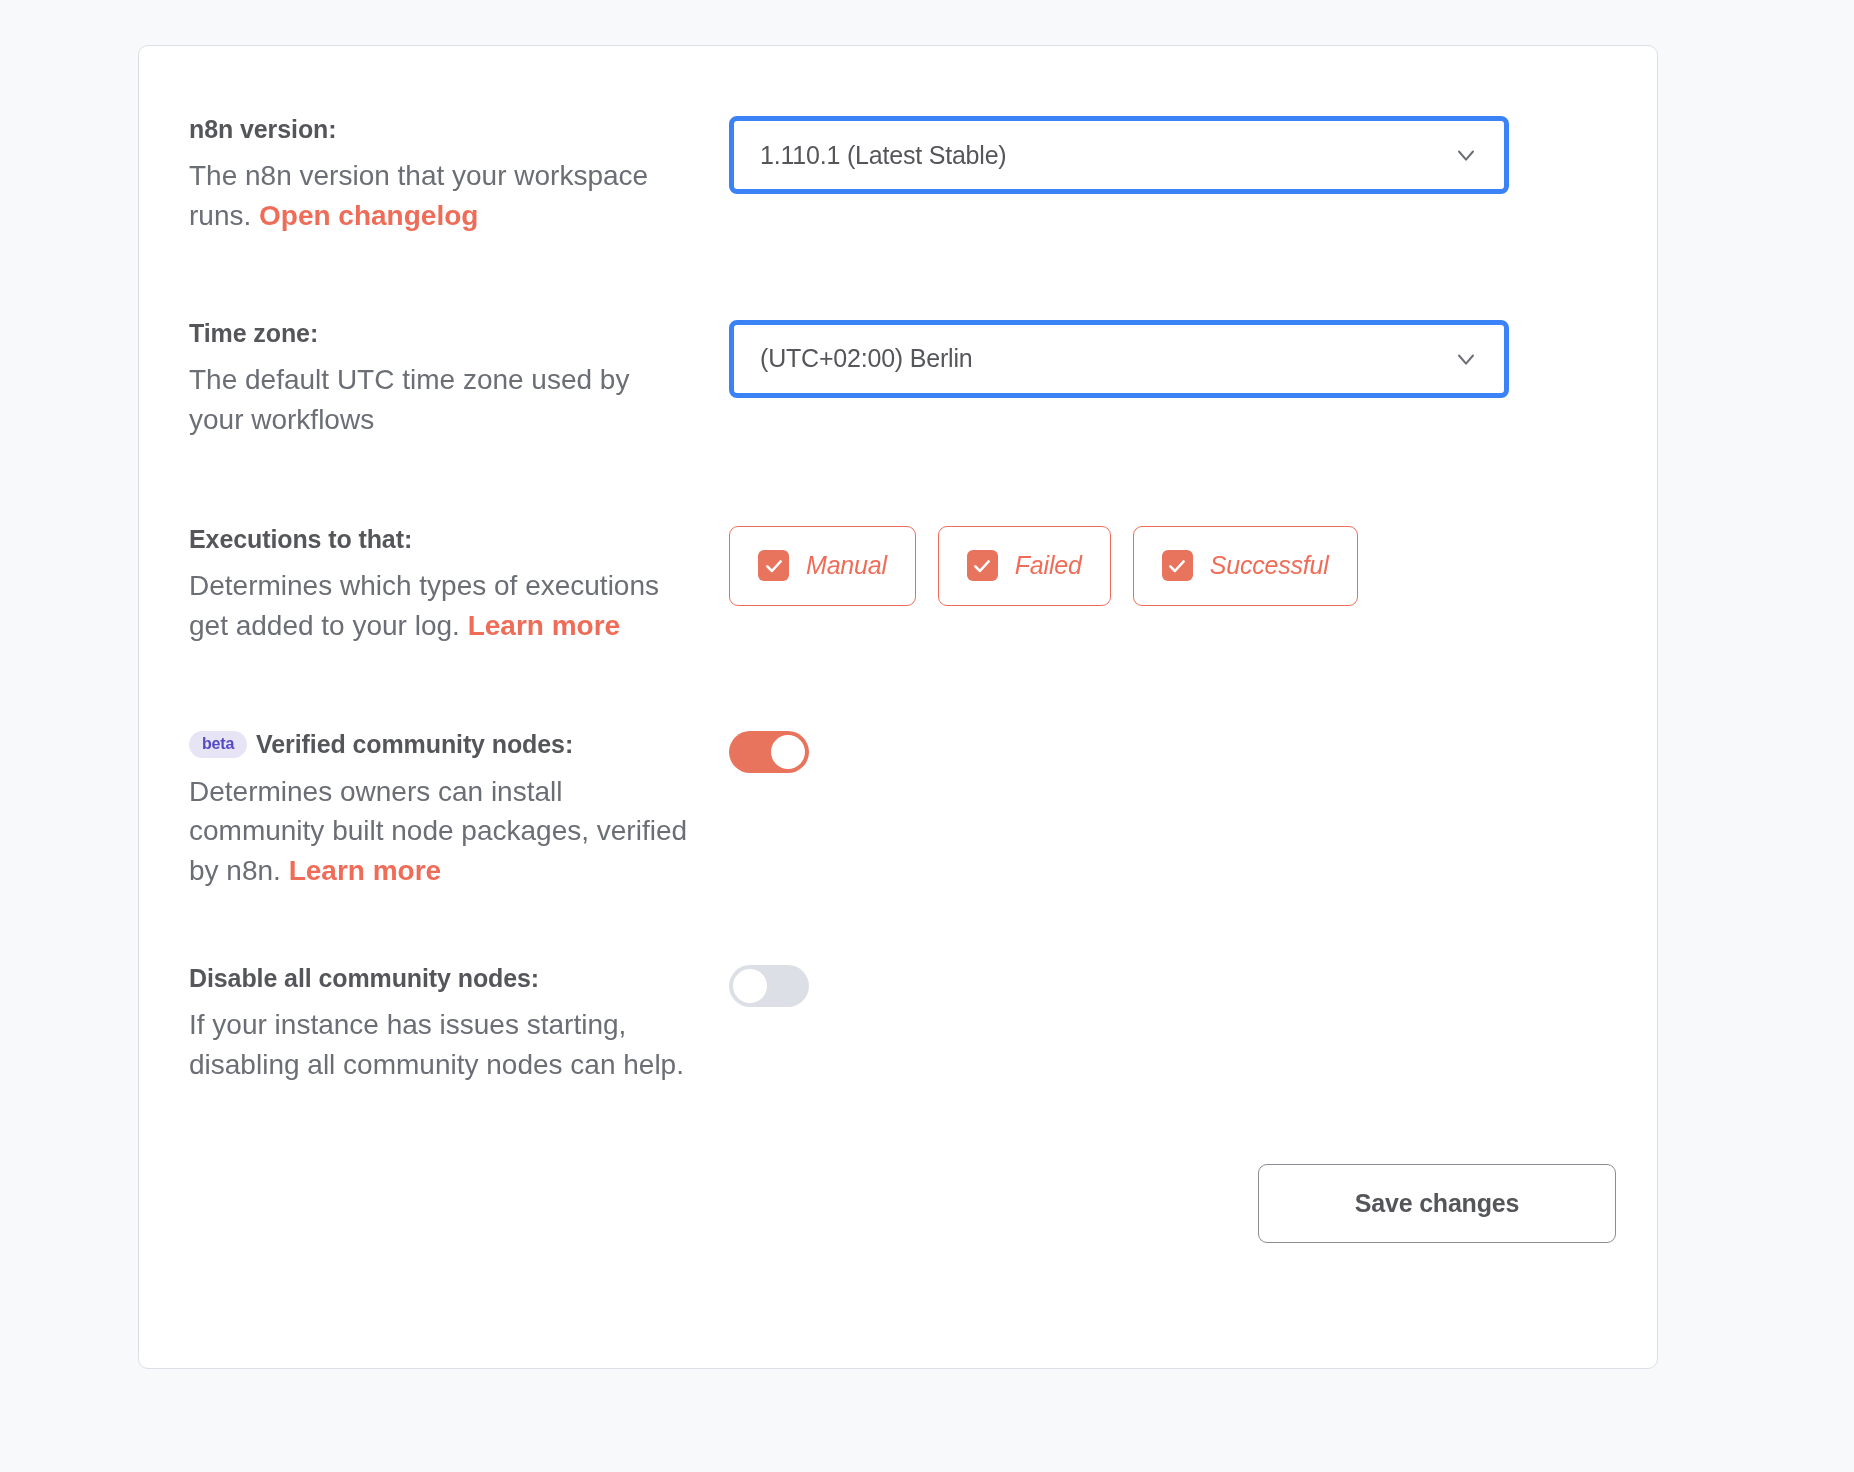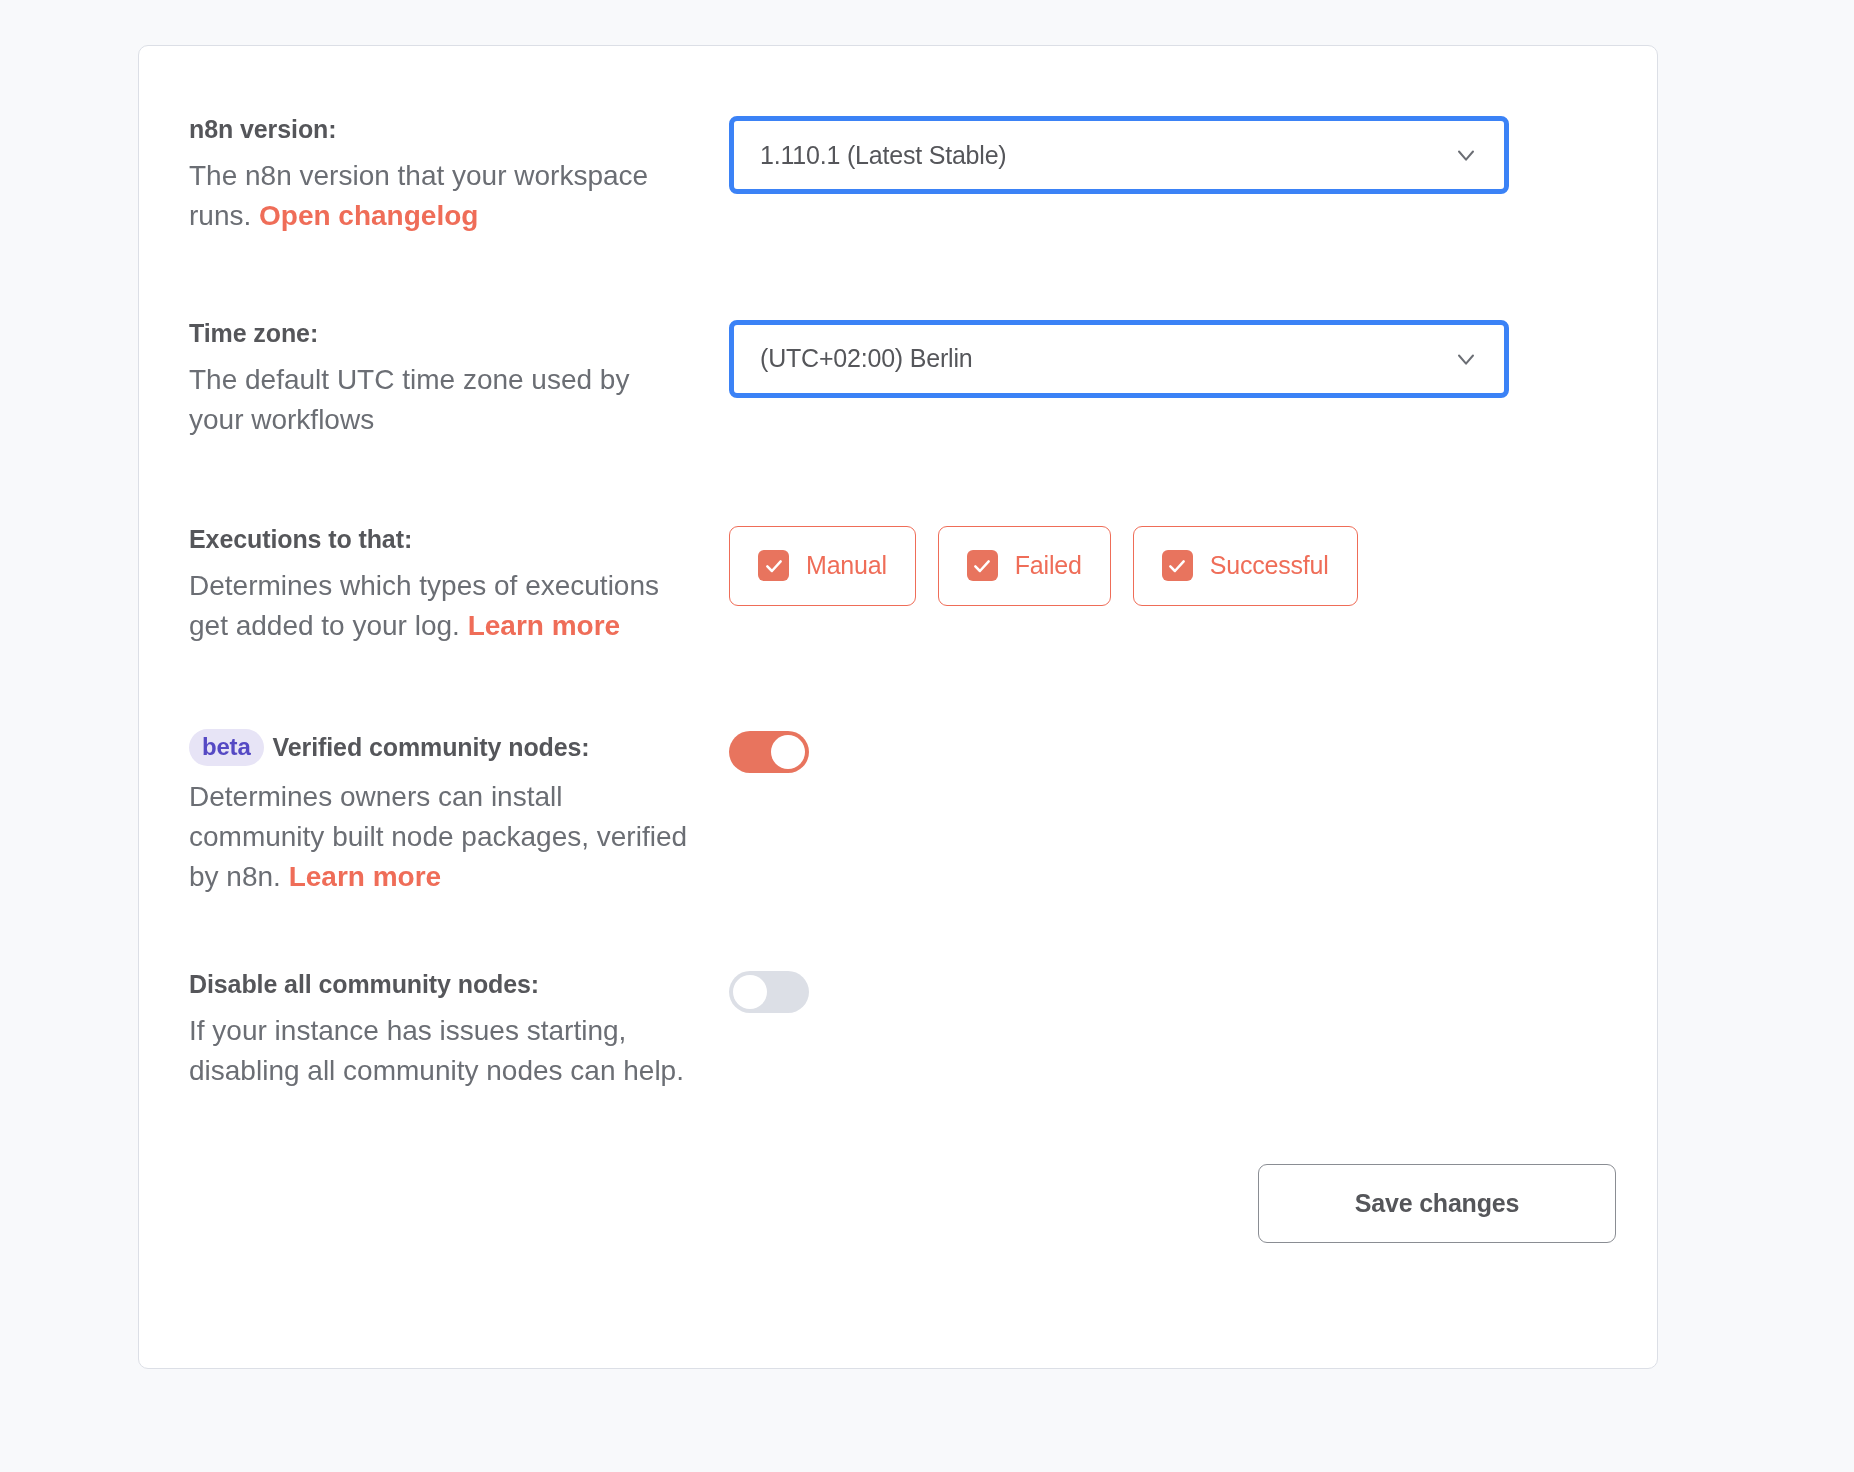--- a/index.html
+++ b/index.html
@@ -67,21 +67,21 @@
     align-items: center;
     gap: 9px;
     margin-bottom: 11px;
   }
   .row-title-inline .row-title { margin: 0; }
 
   .beta-badge {
     display: inline-block;
     background: #e7e4f6;
     color: #5549c4;
-    font-size: 24px;
+    font-size: 16px;
     font-weight: 700;
     padding: 3px 13px 4px 13px;
     border-radius: 40px;
     line-height: 1.25;
     letter-spacing: -0.2px;
   }
 
   .row-desc {
     font-size: 28px;
     color: #6b6e74;
@@ -151,20 +151,21 @@
     display: flex;
     align-items: center;
     justify-content: center;
     flex: 0 0 31px;
   }
   .chip-label {
     font-size: 25px;
     color: #ef6d58;
     letter-spacing: -0.2px;
     white-space: nowrap;
+    font-style: italic;
   }
 
   
   .toggle {
     width: 80px;
     height: 42px;
     border-radius: 24px;
     position: relative;
     cursor: pointer;
     display: inline-block;

